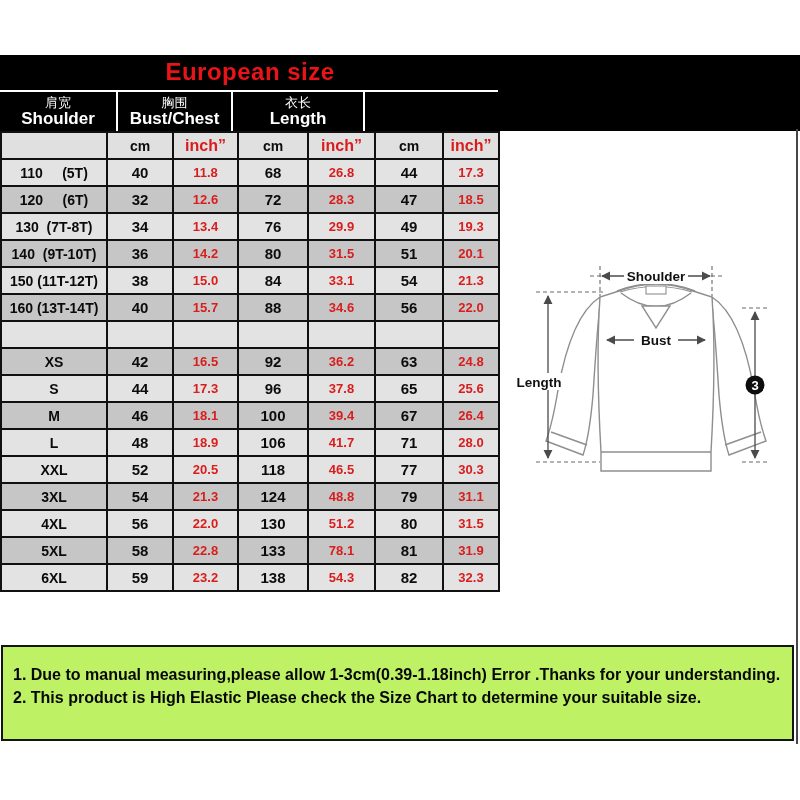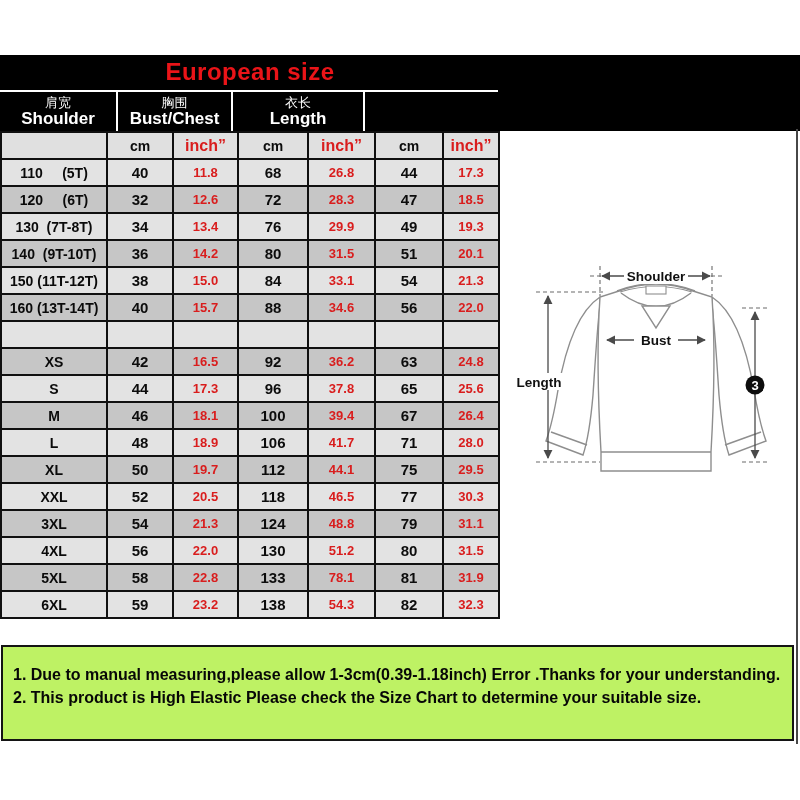--- a/index.html
+++ b/index.html
@@ -178,29 +178,20 @@
         </tr>
         <tr class="light">
           <td class="c-size adult">L</td>
           <td class="c-cm">48</td>
           <td class="c-inch">18.9</td>
           <td class="c-cm">106</td>
           <td class="c-inch">41.7</td>
           <td class="c-cm">71</td>
           <td class="c-inch">28.0</td>
         </tr>
-        <tr class="dark">
-          <td class="c-size adult">XL</td>
-          <td class="c-cm">50</td>
-          <td class="c-inch">19.7</td>
-          <td class="c-cm">112</td>
-          <td class="c-inch">44.1</td>
-          <td class="c-cm">75</td>
-          <td class="c-inch">29.5</td>
-        </tr>
         <tr class="light">
           <td class="c-size adult">XXL</td>
           <td class="c-cm">52</td>
           <td class="c-inch">20.5</td>
           <td class="c-cm">118</td>
           <td class="c-inch">46.5</td>
           <td class="c-cm">77</td>
           <td class="c-inch">30.3</td>
         </tr>
         <tr class="dark">

